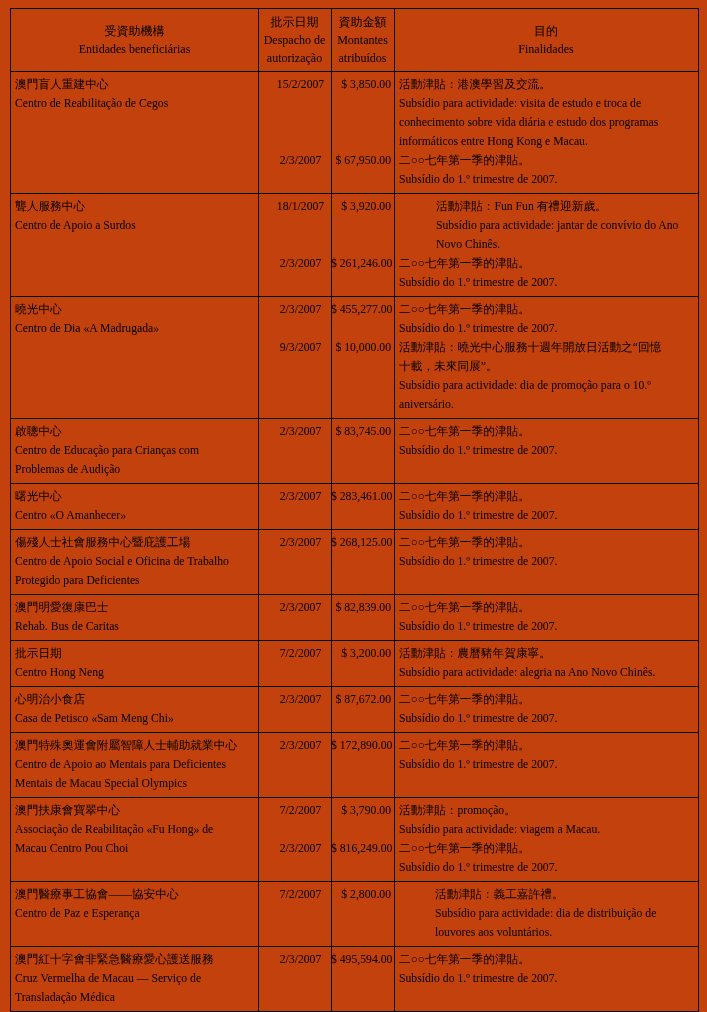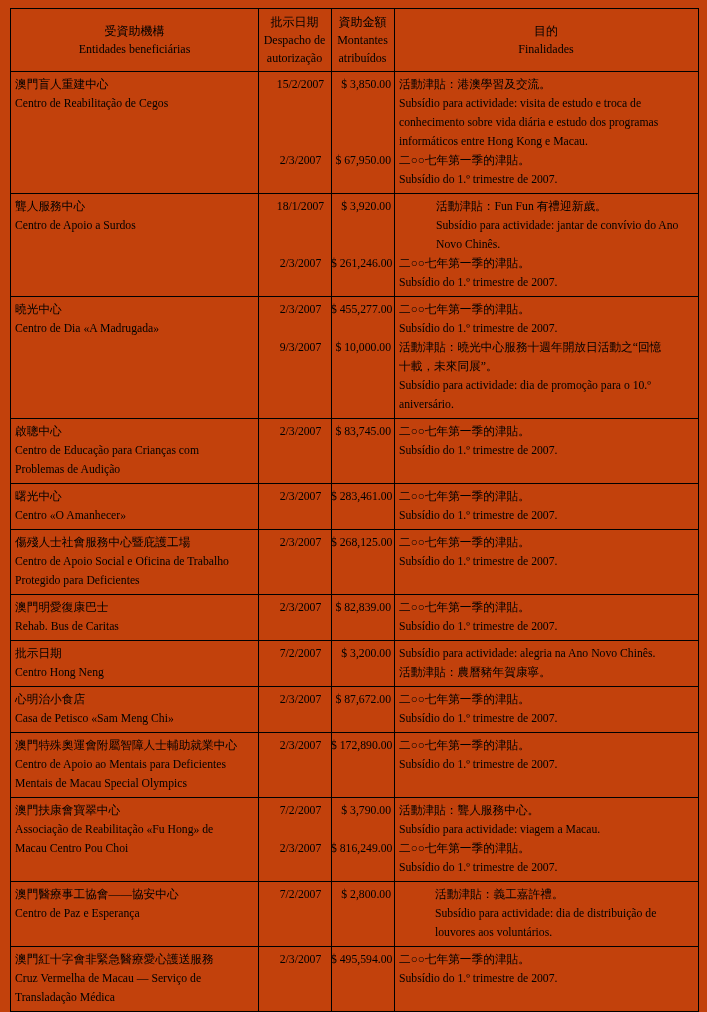--- a/index.html
+++ b/index.html
@@ -235,22 +235,22 @@
           <div class="line">批示日期</div>
           <div class="line">Centro Hong Neng</div>
         </div>
         <div class="cell cell-date" style="grid-area: 1 / 2;">
           <div class="line">7/2/2007</div>
         </div>
         <div class="cell cell-amount" style="grid-area: 1 / 3;">
           <div class="line">$ 3,200.00</div>
         </div>
         <div class="cell cell-purpose" style="grid-area: 1 / 4;">
+          <div class="line">活動津貼：農曆豬年賀康寧。</div>
           <div class="line">Subsídio para actividade: alegria na Ano Novo Chinês.</div>
-          <div class="line">活動津貼：農曆豬年賀康寧。</div>
         </div>
       </div>
       <div class="row">
         <div class="cell cell-entity" style="grid-row: 1 / span 1;">
           <div class="line">心明治小食店</div>
           <div class="line">Casa de Petisco «Sam Meng Chi»</div>
         </div>
         <div class="cell cell-date" style="grid-area: 1 / 2;">
           <div class="line">2/3/2007</div>
         </div>
@@ -285,21 +285,21 @@
           <div class="line">Associação de Reabilitação «Fu Hong» de</div>
           <div class="line">Macau Centro Pou Choi</div>
         </div>
         <div class="cell cell-date" style="grid-area: 1 / 2;">
           <div class="line">7/2/2007</div>
         </div>
         <div class="cell cell-amount" style="grid-area: 1 / 3;">
           <div class="line">$ 3,790.00</div>
         </div>
         <div class="cell cell-purpose" style="grid-area: 1 / 4;">
-          <div class="line">活動津貼：聾人服務中心。</div>
+          <div class="line">活動津貼：promoção。</div>
           <div class="line">Subsídio para actividade: viagem a Macau.</div>
         </div>
         <div class="cell cell-date" style="grid-area: 2 / 2;">
           <div class="line">2/3/2007</div>
         </div>
         <div class="cell cell-amount" style="grid-area: 2 / 3;">
           <div class="line">$ 816,249.00</div>
         </div>
         <div class="cell cell-purpose" style="grid-area: 2 / 4;">
           <div class="line">二○○七年第一季的津貼。</div>

